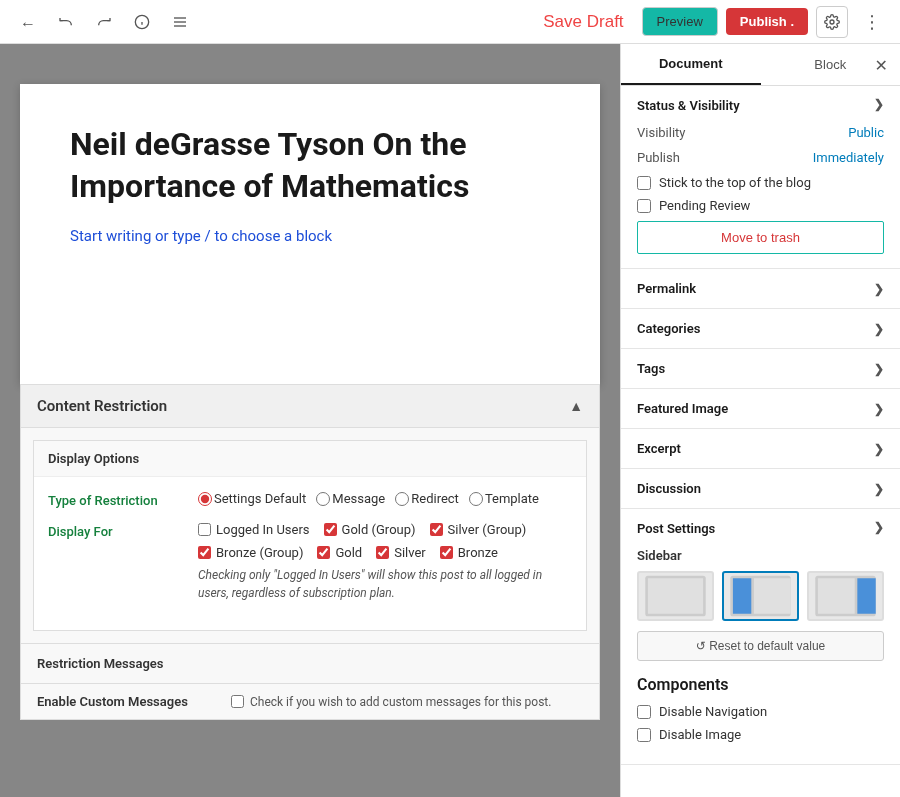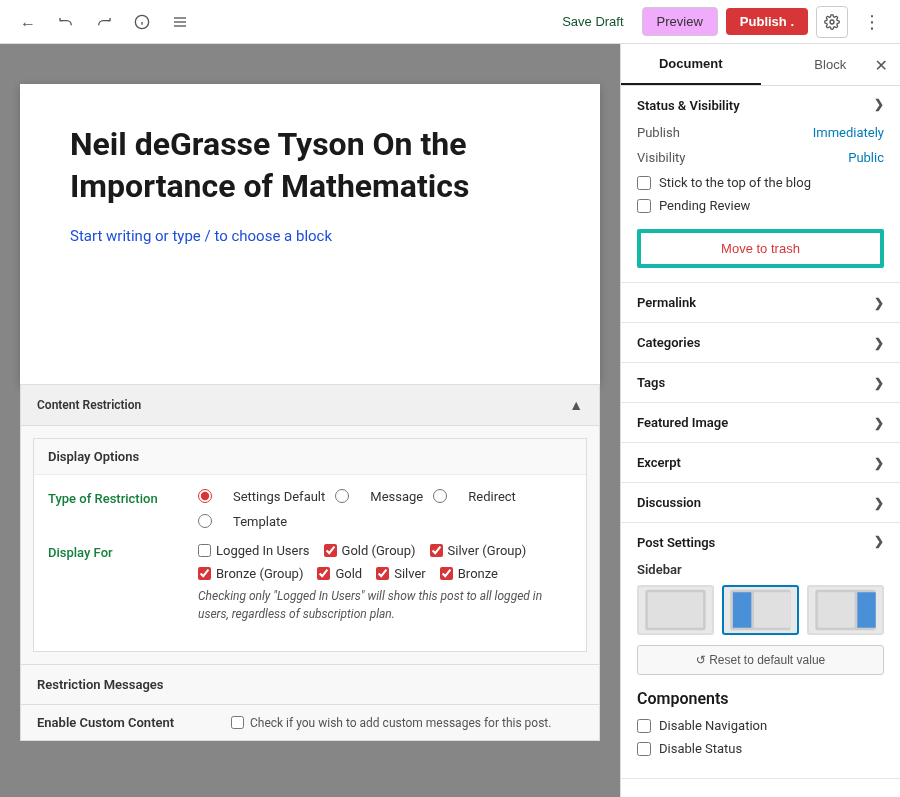--- a/index.html
+++ b/index.html
@@ -16,23 +16,23 @@
       gap: 8px;
       flex-shrink: 0;
     }
     .toolbar-left { display: flex; align-items: center; gap: 6px; }
     .toolbar-icon-btn {
       width: 32px; height: 32px; border: none; background: transparent;
       cursor: pointer; border-radius: 4px; display: flex; align-items: center; justify-content: center;
       color: #555; font-size: 16px;
     }
     .toolbar-right { margin-left: auto; display: flex; align-items: center; gap: 8px; }
-    .btn-save-draft { background: transparent; border: none; cursor: pointer; color: #14532d; font-size: 13px; padding: 6px 10px; }
+    .btn-save-draft { background: transparent; border: none; cursor: pointer; color: #ef4444; font-size: 17px; padding: 6px 10px; }
     .btn-preview {
-      background: #f0abfc; border: 1px solid #ccc; border-radius: 4px;
+      background: #14b8a6; border: 1px solid #ccc; border-radius: 4px;
       padding: 6px 14px; cursor: pointer; font-size: 13px; color: #333;
     }
     .btn-publish {
       background: #d63638; border: none; border-radius: 4px;
       padding: 6px 14px; cursor: pointer; font-size: 13px; color: #fff; font-weight: 600;
     }
     .btn-settings {
       width: 32px; height: 32px; border: 1px solid #ccc; background: #fff;
       border-radius: 4px; cursor: pointer; display: flex; align-items: center; justify-content: center; color: #555;
     }
@@ -94,21 +94,21 @@
     .cr-header {
       display: flex;
       align-items: center;
       justify-content: space-between;
       padding: 12px 16px;
       background: #f0f0f0;
       border-bottom: 1px solid #ddd;
       cursor: pointer;
     }
 
-    .cr-header-title { font-weight: 600; font-size: 12px; color: #333; }
+    .cr-header-title { font-weight: 600; font-size: 15px; color: #333; }
     .cr-toggle-btn { background: none; border: none; cursor: pointer; color: #555; font-size: 14px; }
 
     
     .display-options-box {
       background: #fff;
       border: 1px solid #ddd;
       margin: 12px;
       padding: 0;
     }
 
@@ -133,21 +133,21 @@
     .form-label {
       min-width: 130px;
       font-size: 13px;
       color: #15803d;
       padding-top: 2px;
       font-weight: 500;
     }
 
     .form-controls { display: flex; flex-wrap: wrap; gap: 10px; align-items: center; }
 
-    .radio-option { display: flex; gap: 21px; font-size: 13px; cursor: pointer; }
+    .radio-option { display: flex; align-items: center; gap: 2px; font-size: 13px; cursor: pointer; }
     .radio-option input[type="radio"] { accent-color: #d63638; width: 14px; height: 14px; }
 
     .checkbox-option { display: flex; align-items: center; gap: 5px; font-size: 13px; cursor: pointer; }
     .checkbox-option input[type="checkbox"] { accent-color: #d63638; width: 13px; height: 13px; }
     .display-for-checkboxes { display: flex; flex-wrap: wrap; gap: 8px 14px; }
 
     .info-text {
       font-size: 12px;
       color: #555;
       line-height: 1.5;
@@ -264,26 +264,25 @@
       font-size: 13px;
       color: #333;
     }
 
     .checkbox-row input[type="checkbox"] { width: 14px; height: 14px; }
 
     .btn-move-trash {
       width: 100%;
       padding: 8px;
       background: #fff;
-      border: 4px solid #14b8a6;
+      border: 1px solid #14b8a6;
       color: #d63638;
       border-radius: 2px;
       cursor: pointer;
       font-size: 13px;
-      margin-top: 8px;
     }
 
     
     .sidebar-layout-options {
       display: flex;
       gap: 8px;
       margin-bottom: 10px;
     }
 
     .sidebar-layout-thumb {
@@ -451,21 +450,21 @@
             </div>
           </div>
         </div>
       </div>
 
       <div class="cr-section-row">
         <span>Restriction Messages</span>
       </div>
 
       <div class="enable-custom-row">
-        <span class="enable-custom-label">Enable Custom Content</span>
+        <span class="enable-custom-label">Enable Custom Messages</span>
         <label class="enable-custom-check">
           <input type="checkbox" style="">
           <span>Check if you wish to add custom messages for this post.</span>
         </label>
       </div>
     </div>
   </div>
 
   <div class="right-sidebar">
     <div class="sidebar-tabs">
@@ -474,26 +473,26 @@
       <button class="sidebar-close">✕</button>
     </div>
 
     <div class="sidebar-section">
       <div class="section-header">
         <span>Status &amp; Visibility</span>
         <span class="chevron up">❮</span>
       </div>
       <div class="section-content">
         <div class="status-row">
+          <span class="status-label">Visibility</span>
+          <a href="#" class="status-link">Public</a>
+        </div>
+        <div class="status-row">
           <span class="status-label">Publish</span>
           <a href="#" class="status-link">Immediately</a>
-        </div>
-        <div class="status-row">
-          <span class="status-label">Visibility</span>
-          <a href="#" class="status-link">Public</a>
         </div>
         <div class="checkbox-row">
           <input type="checkbox" id="stick-top" style="">
           <label for="stick-top">Stick to the top of the blog</label>
         </div>
         <div class="checkbox-row">
           <input type="checkbox" id="pending-rev" style="">
           <label for="pending-rev">Pending Review</label>
         </div>
         <button class="btn-move-trash">Move to trash</button>
@@ -577,19 +576,19 @@
         <button class="btn-reset">↺ Reset to default value</button>
 
         <div style="margin-top:14px;">
           <div class="components-label">Components</div>
           <div class="component-check-row">
             <input type="checkbox" id="dis-nav" style="">
             <label for="dis-nav">Disable Navigation</label>
           </div>
           <div class="component-check-row">
             <input type="checkbox" id="dis-footer" style="">
-            <label for="dis-footer">Disable Status</label>
+            <label for="dis-footer">Disable Image</label>
           </div>
         </div>
       </div>
     </div>
   </div>
 </div>
 
 </body></html>

